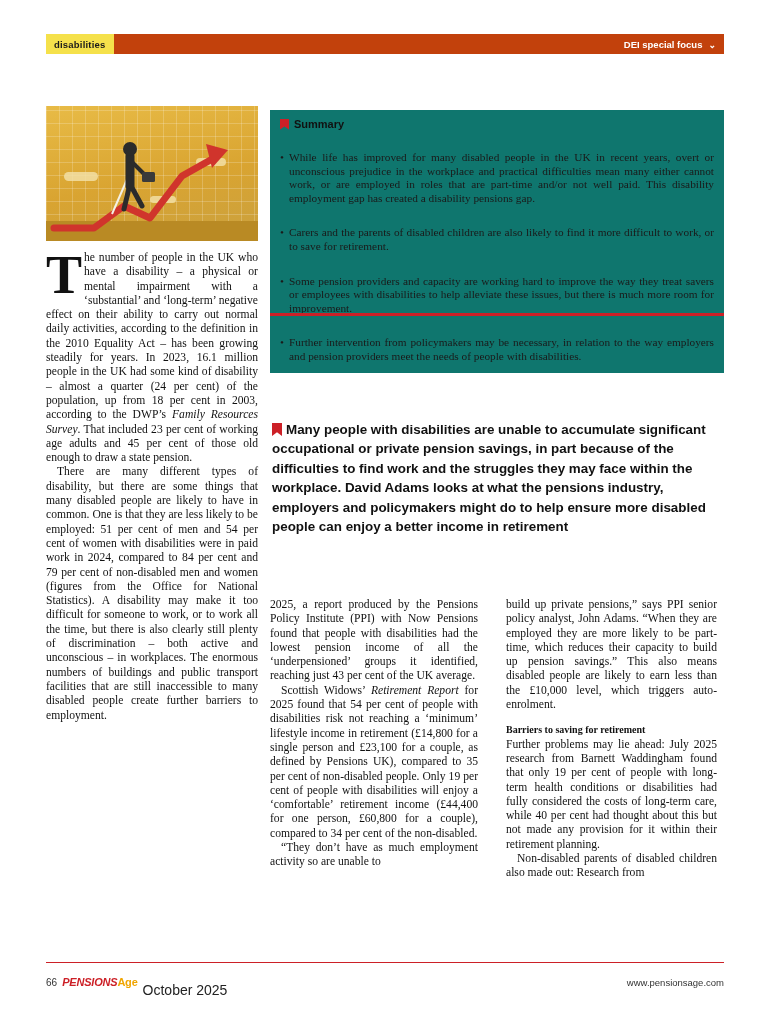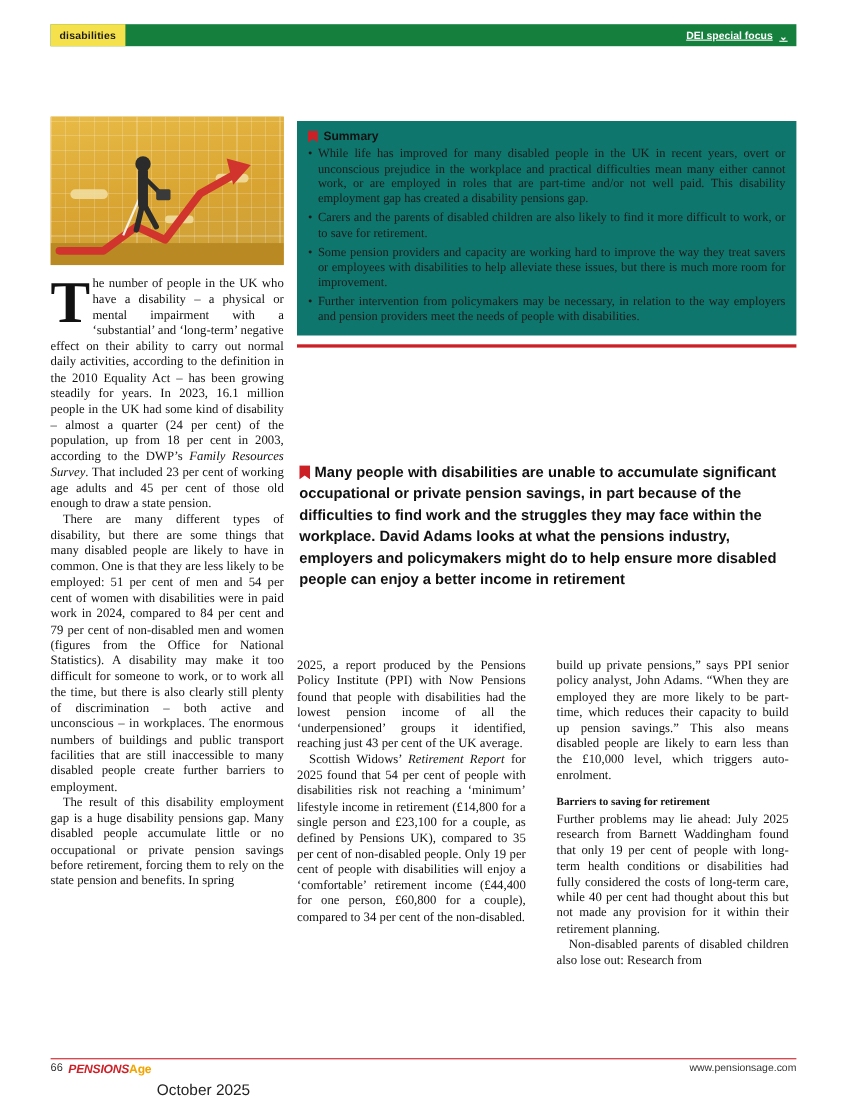--- a/index.html
+++ b/index.html
@@ -15,23 +15,23 @@
   }
   .page {
     position: absolute;
     left: 0; top: 0;
     width: 770px; height: 1016px;
   }
 
   
   .topbar {
     position: absolute;
-    left: 46px; top: 22px;
+    left: 46px; top: 34px;
     width: 678px; height: 20px;
-    background: #15803d;
+    background: #c2410c;
   }
   .topbar-tag {
     position: absolute;
     left: 0; top: 0;
     height: 20px;
     background: #f5e14b;
     color: #1a1a1a;
     font-family: "Liberation Sans", sans-serif;
     font-weight: bold;
     font-size: 9.5px;
@@ -45,21 +45,20 @@
     right: 0; top: 0;
     height: 20px;
     display: flex;
     align-items: center;
     gap: 6px;
     padding-right: 8px;
     color: #ffffff;
     font-family: "Liberation Sans", sans-serif;
     font-weight: bold;
     font-size: 9.5px;
-    text-decoration: underline;
   }
   .topbar-right .chev {
     font-size: 9px;
     line-height: 1;
     transform: translateY(1px);
   }
 
   
   .leftcol {
     position: absolute;
@@ -140,21 +139,21 @@
     clip-path: polygon(0 0, 100% 0, 100% 100%, 50% 72%, 0 100%);
     transform: translateY(0px);
   }
   .summary ul {
     margin: 0; padding: 0; list-style: none;
   }
   .summary li {
     font-size: 11.3px;
     line-height: 13.6px;
     text-align: justify;
-    margin-top: 4px;
+    margin-top: 21px;
     padding-left: 9px;
     position: relative;
   }
   .summary li:before {
     content: "•";
     position: absolute; left: 0; top: 0;
   }
   .rule-red {
     position: absolute;
     left: 270px; top: 313px;
@@ -223,21 +222,21 @@
     position: absolute;
     left: 46px; top: 966px;
     width: 678px;
     display: flex;
     align-items: baseline;
     justify-content: space-between;
     font-family: "Liberation Sans", sans-serif;
     font-size: 9.5px;
     color: #333;
   }
-  .footer-left { display: flex; align-items: flex-start; gap: 5px; }
+  .footer-left { display: flex; align-items: center; gap: 5px; }
   .folio { font-size: 10px; color: #333; }
   .brand {
     font-family: "Liberation Sans", sans-serif;
     font-weight: bold;
     font-size: 11px;
     letter-spacing: -0.2px;
   }
   .brand .pensions { color: #cc2027; font-style: italic; }
   .brand .age { color: #f0a500; }
   .issue { font-size: 14px; color: #222; margin-top: 16px; }
@@ -279,21 +278,20 @@
         <path d="M86,56 L98,68" stroke="#2b2b2b" stroke-width="4" stroke-linecap="round"></path>
         <rect x="96" y="66" width="13" height="10" rx="1.5" fill="#3a3a3a"></rect>
 
         <circle cx="84" cy="43" r="7" fill="#2b2b2b"></circle>
       </svg>
     </div>
 
     <div class="bodytext dropcap-wrap">
       <p class="first"><span class="dropcap">T</span><span>he number of people in the UK who have a disability – a physical or mental impairment with a ‘substantial’ and ‘long-term’ negative effect on their ability to carry out normal daily activities, according to the definition in the 2010 Equality Act – has been growing steadily for years. In 2023, 16.1 million people in the UK had some kind of disability – almost a quarter (24 per cent) of the population, up from 18 per cent in 2003, according to the DWP’s <span class="italic">Family Resources Survey</span>. That included 23 per cent of working age adults and 45 per cent of those old enough to draw a state pension.</span></p>
       <p>There are many different types of disability, but there are some things that many disabled people are likely to have in common. One is that they are less likely to be employed: 51 per cent of men and 54 per cent of women with disabilities were in paid work in 2024, compared to 84 per cent and 79 per cent of non-disabled men and women (figures from the Office for National Statistics). A disability may make it too difficult for someone to work, or to work all the time, but there is also clearly still plenty of discrimination – both active and unconscious – in workplaces. The enormous numbers of buildings and public transport facilities that are still inaccessible to many disabled people create further barriers to employment.</p>
-      <p>The result of this disability employment gap is a huge disability pensions gap. Many disabled people accumulate little or no occupational or private pension savings before retirement, forcing them to rely on the state pension and benefits. In spring</p>
     </div>
   </div>
 
   <div class="summary">
     <div class="summary-head">
       <span class="flag"></span>
       <span>Summary</span>
     </div>
     <ul>
       <li>While life has improved for many disabled people in the UK in recent years, overt or unconscious prejudice in the workplace and practical difficulties mean many either cannot work, or are employed in roles that are part-time and/or not well paid. This disability employment gap has created a disability pensions gap.</li>
@@ -305,27 +303,28 @@
   <div class="rule-red"></div>
 
 
   <div class="standfirst">
     <span class="flag"></span><span>Many people with disabilities are unable to accumulate significant occupational or private pension savings, in part because of the difficulties to find work and the struggles they may face within the workplace. David Adams looks at what the pensions industry, employers and policymakers might do to help ensure more disabled people can enjoy a better income in retirement</span>
   </div>
 
   <div class="col" id="col-mid">
     <p class="first">2025, a report produced by the Pensions Policy Institute (PPI) with Now Pensions found that people with disabilities had the lowest pension income of all the ‘underpensioned’ groups it identified, reaching just 43 per cent of the UK average.</p>
     <p>Scottish Widows’ <span class="italic">Retirement Report</span> for 2025 found that 54 per cent of people with disabilities risk not reaching a ‘minimum’ lifestyle income in retirement (£14,800 for a single person and £23,100 for a couple, as defined by Pensions UK), compared to 35 per cent of non-disabled people. Only 19 per cent of people with disabilities will enjoy a ‘comfortable’ retirement income (£44,400 for one person, £60,800 for a couple), compared to 34 per cent of the non-disabled.</p>
+    <p>“They don’t have as much employment activity so are unable to</p>
   </div>
 
   <div class="col" id="col-right">
     <p class="first">build up private pensions,” says PPI senior policy analyst, John Adams. “When they are employed they are more likely to be part-time, which reduces their capacity to build up pension savings.” This also means disabled people are likely to earn less than the £10,000 level, which triggers auto-enrolment.</p>
     <h4>Barriers to saving for retirement</h4>
     <p class="first">Further problems may lie ahead: July 2025 research from Barnett Waddingham found that only 19 per cent of people with long-term health conditions or disabilities had fully considered the costs of long-term care, while 40 per cent had thought about this but not made any provision for it within their retirement planning.</p>
-    <p>Non-disabled parents of disabled children also lose out: Research from</p>
+    <p>Non-disabled parents of disabled children also made out: Research from</p>
   </div>
 
   <div class="footer-rule"></div>
   <div class="footer">
     <div class="footer-left">
       <span class="folio">66</span>
       <span class="brand"><span class="pensions">PENSIONS</span><span class="age">Age</span></span>
       <span class="issue">October 2025</span>
     </div>
     <div class="footer-right">www.pensionsage.com</div>

